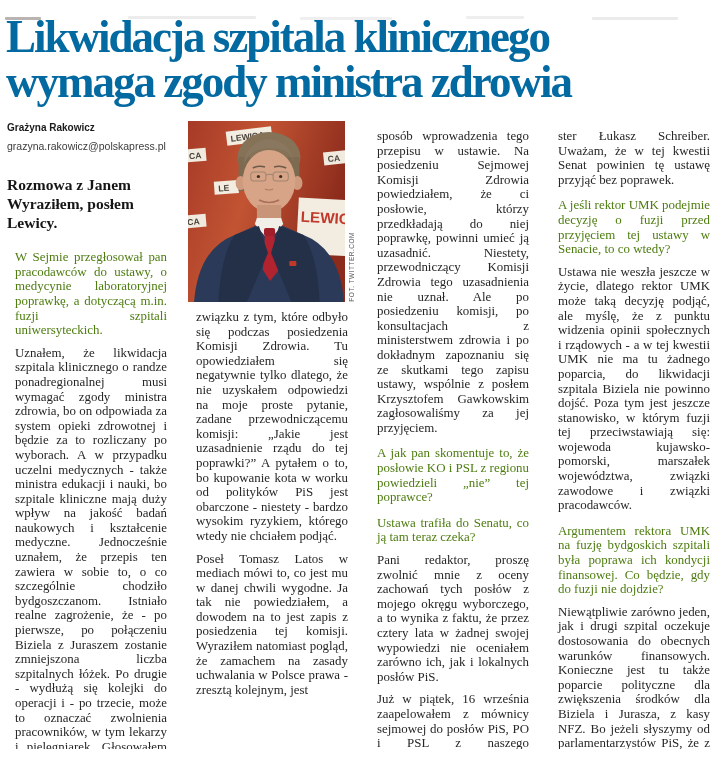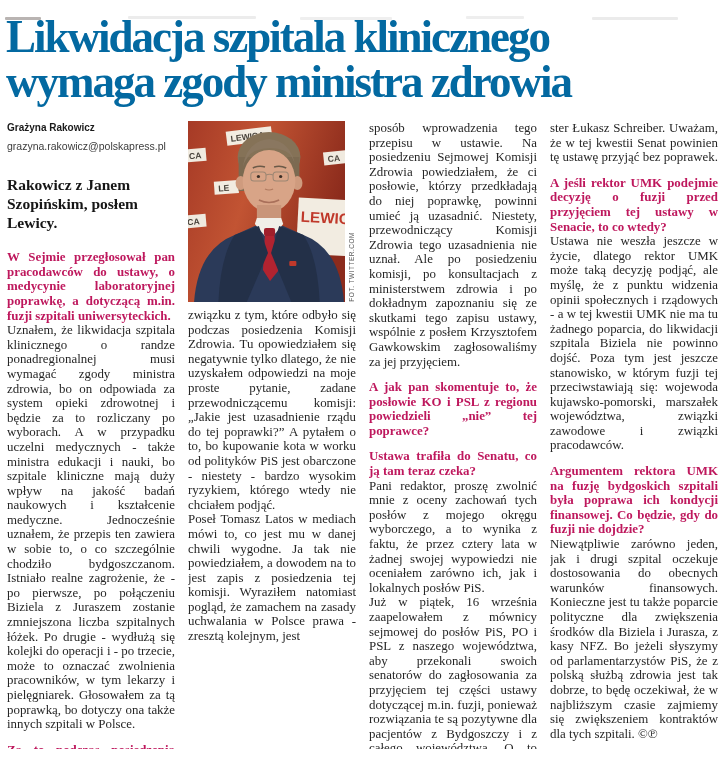--- a/index.html
+++ b/index.html
@@ -30,22 +30,22 @@
     display:grid;grid-template-columns:repeat(4,1fr);
     column-gap:13px;padding:0 7px;margin-top:17px;
     height:628px;overflow:hidden;
   }
   .col{font-size:12.9px;line-height:14.6px;color:#262626;text-align:justify;overflow:hidden;}
 
   .byline-name{font-family:"Liberation Sans",sans-serif;font-weight:700;font-size:10px;color:#1a1a1a;text-align:left;}
   .byline-email{font-family:"Liberation Sans",sans-serif;font-size:10.5px;color:#3c3c3c;margin-top:3px;text-align:left;}
   .lead{margin:22px 0 18px 0;font-weight:700;font-size:15.5px;line-height:19px;color:#161616;text-align:left;}
 
-  .blk{margin:0;}
-  .blk.q{font-weight:700;color:#be185d;}
+  .blk{margin:8px;}
+  .blk.q{font-weight:400;color:#4d7c0f;}
   .blk.gap{margin-top:11px;}
 
   figure.photo{margin:0 0 6px 0;display:flex;width:100%;height:181px;}
   figure.photo svg{flex:1 1 auto;display:block;height:181px;min-width:0;}
   .photo-caption-strip{width:11px;display:flex;}
   .photo-caption{
     margin-top:auto;
     writing-mode:vertical-rl;transform:rotate(180deg);
     font-family:"Liberation Sans",sans-serif;font-size:6.5px;letter-spacing:0.5px;
     color:#5a5a5a;white-space:nowrap;
@@ -69,21 +69,21 @@
     <span>wymaga zgody ministra zdrowia</span>
   </h1>
 
   <div class="content">
 
     <div class="col">
       <div class="byline">
         <div class="byline-name">Grażyna Rakowicz</div>
         <div class="byline-email">grazyna.rakowicz@polskapress.pl</div>
       </div>
-      <p class="lead">Rakowicz z Janem Szopińskim, posłem Lewicy.</p>
+      <p class="lead">Rozmowa z Janem Wyraziłem, posłem Lewicy.</p>
       <div class="col-blocks">
           <p class="blk q">W Sejmie przegłosował pan pracodawców do ustawy, o medycynie laboratoryjnej poprawkę, a dotyczącą m.in. fuzji szpitali uniwersyteckich.</p>
           <p class="blk a">Uznałem, że likwidacja szpitala klinicznego o randze ponadregionalnej musi wymagać zgody ministra zdrowia, bo on odpowiada za system opieki zdrowotnej i będzie za to rozliczany po wyborach. A w przypadku uczelni medycznych - także ministra edukacji i nauki, bo szpitale kliniczne mają duży wpływ na jakość badań naukowych i kształcenie medyczne. Jednocześnie uznałem, że przepis ten zawiera w sobie to, o co szczególnie chodziło bydgoszczanom. Istniało realne zagrożenie, że - po pierwsze, po połączeniu Biziela z Juraszem zostanie zmniejszona liczba szpitalnych łóżek. Po drugie - wydłużą się kolejki do operacji i - po trzecie, może to oznaczać zwolnienia pracowników, w tym lekarzy i pielęgniarek. Głosowałem za tą poprawką, bo dotyczy ona także innych szpitali w Polsce.</p>
           <p class="blk q gap">Za to podczas posiedzenia Sejmowej Komisji Zdrowia już nie.</p>
         </div>
     </div>
 
     <div class="col">
       <figure class="photo">
         <svg viewBox="0 0 155 181" preserveAspectRatio="none" aria-hidden="true">

